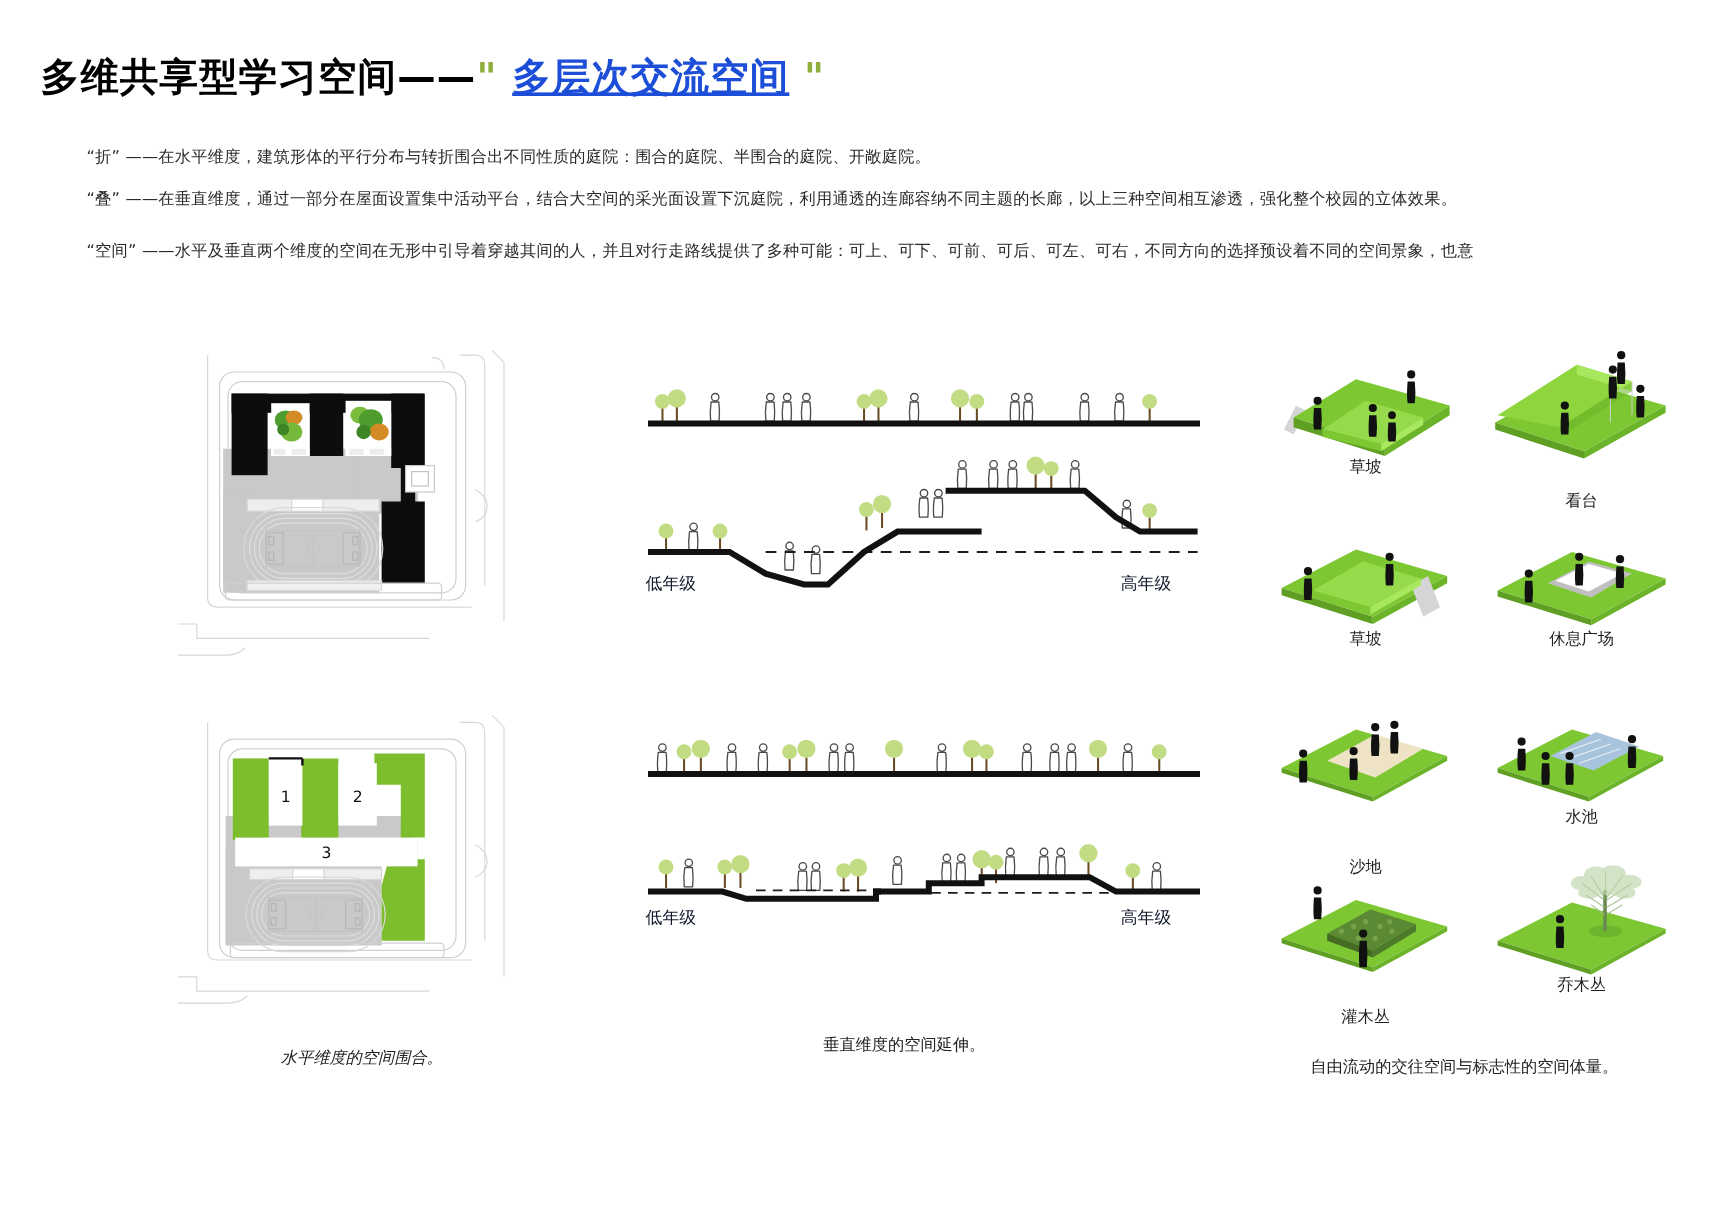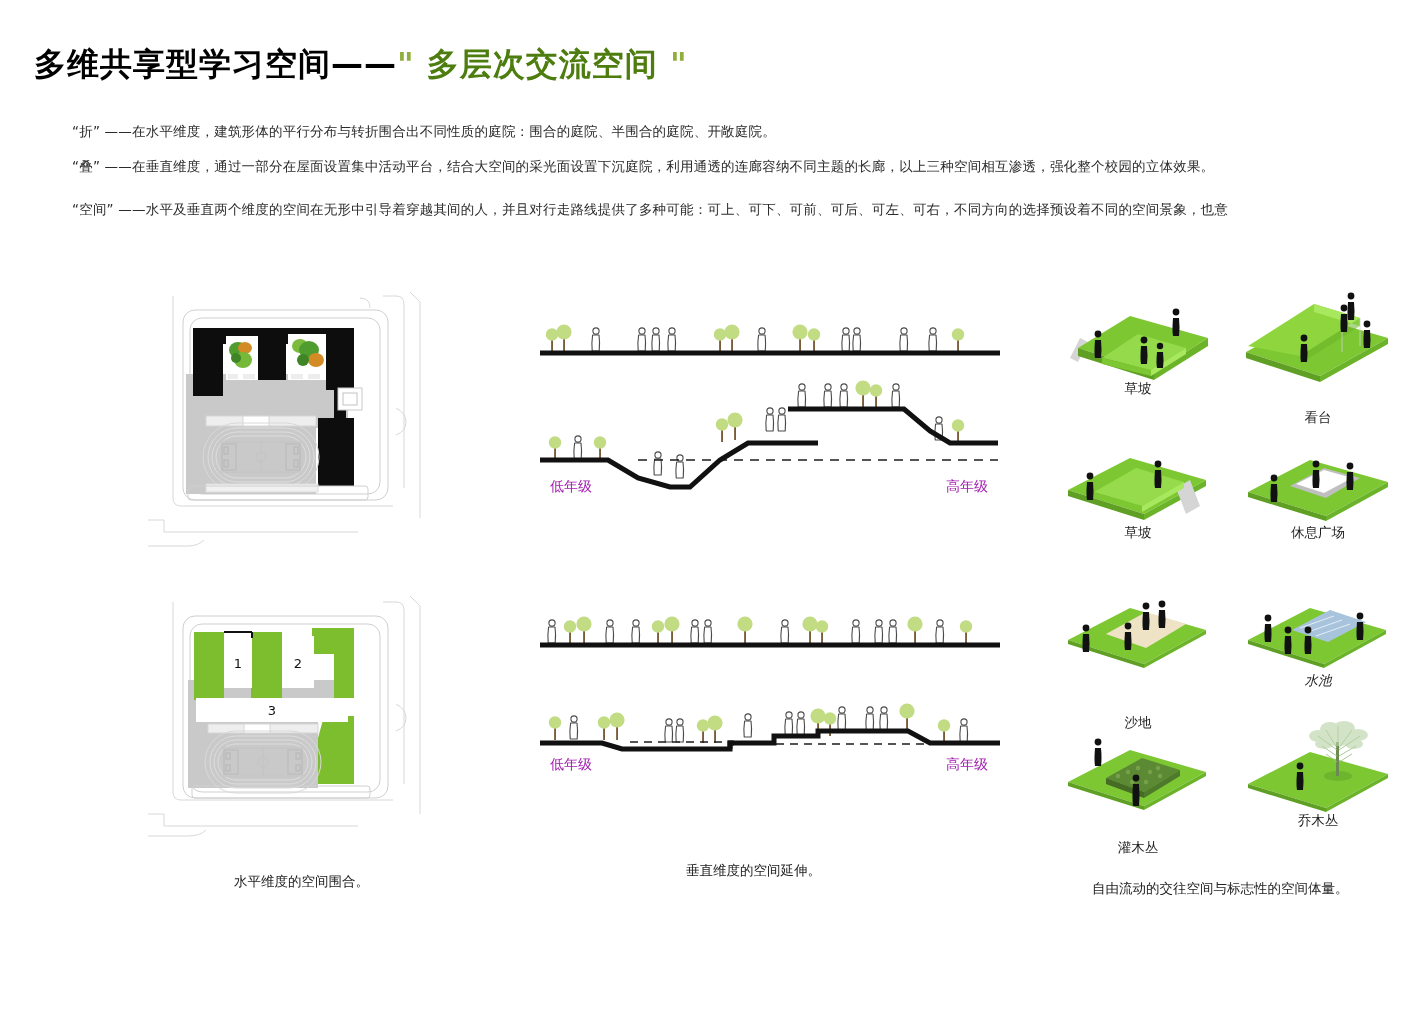--- a/index.html
+++ b/index.html
@@ -13,21 +13,21 @@
   }
   .board{position:absolute;inset:0;}
 
   
   .title{
     position:absolute;left:34px;top:48px;
     font-size:32px;font-weight:bold;letter-spacing:1px;
     white-space:nowrap;line-height:1;
   }
   .title .black{color:#000000;}
-  .title .green{color:#4d7c0f;}
+  .title .green{color:#1d4ed8;text-decoration:underline;}
   .title .quote{color:#8FAE3C;font-family:"DejaVu Sans",sans-serif;}
 
   
   .para{
     position:absolute;
     font-size:13.5px;line-height:22px;
     color:#2b2b2b;letter-spacing:0.2px;
   }
   .p1{left:72px;top:120px;width:1330px;}
   .p2{left:72px;top:155px;width:1330px;}
@@ -38,21 +38,21 @@
   }
 
   
   .siteplan{position:absolute;}
   .siteplan svg{display:block;}
 
   
   .section-diagram{position:absolute;}
   .section-diagram svg{display:block;}
   .grade-label{
-    position:absolute;font-size:14px;color:#a21caf;white-space:nowrap;margin-left:12px;
+    position:absolute;font-size:14px;color:#0f172a;white-space:nowrap;
   }
 
   
   .tilegrid{position:absolute;left:1058px;top:286px;width:340px;}
   .tile{
     position:absolute;width:160px;height:132px;
   }
   .tile svg{display:block;}
   .tile-label{
     position:absolute;width:160px;text-align:center;
@@ -211,21 +211,21 @@
         <rect x="78" y="177" width="4" height="6" stroke="#b5b5b5"></rect>
         <rect x="148" y="165" width="4" height="6" stroke="#b5b5b5"></rect>
         <rect x="148" y="177" width="4" height="6" stroke="#b5b5b5"></rect>
       </g>
       <g stroke="#d0d0d0" stroke-width="1" fill="none">
         <rect x="44" y="198" width="178" height="12" rx="3"></rect>
       </g>
     </svg>
   </div>
 
-  <div class="caption" style="left:234px;top:873px;">水平维度的空间围合。</div>
+  <div class="caption" style="left:234px;top:873px;font-style:italic;">水平维度的空间围合。</div>
 
   <div class="section-diagram" style="left:530px;top:300px;">
     <svg width="480" height="200" viewBox="0 0 480 200">
       <defs>
         <g id="figA">
           <circle cx="0" cy="-21" r="3.1" fill="#ffffff" stroke="#4a4a4a" stroke-width="1.1"></circle>
           <path d="M-3.4 -17 Q-4.6 -9 -3.8 -1 L3.2 -1 Q4.0 -10 3.0 -17 Z" fill="#ffffff" stroke="#4a4a4a" stroke-width="1.1" stroke-linejoin="round"></path>
         </g>
         <g id="treeA">
           <rect x="-0.8" y="-13" width="1.7" height="13" fill="#6b4b24"></rect>
@@ -489,21 +489,21 @@
           <circle cx="30" cy="40" r="3.4"></circle>
             <path d="M27 46 q-1 12 0 18 l6 0 q1 -8 0 -18 z"></path>
           <circle cx="50" cy="52" r="3.4"></circle>
             <path d="M47 58 q-1 12 0 18 l6 0 q1 -8 0 -18 z"></path>
           <circle cx="70" cy="52" r="3.4"></circle>
             <path d="M67 58 q-1 12 0 18 l6 0 q1 -8 0 -18 z"></path>
           <circle cx="122" cy="38" r="3.4"></circle>
             <path d="M119 44 q-1 12 0 18 l6 0 q1 -8 0 -18 z"></path>
         </g>
       </svg>
-      <div class="tile-label" style="left:0;top:94px;font-style:italic;">水池</div>
+      <div class="tile-label" style="left:0;top:94px;">水池</div>
     </div>
 
     <div class="tile" style="left:0px;top:432px;">
       <svg width="160" height="110" viewBox="0 0 160 110">
         <g>
           <path d="M10 64 L72 32 L148 54 L86 88 Z" fill="#7DC832"></path>
           <path d="M10 64 L86 88 L86 92 L10 68 Z" fill="#5FA024"></path>
           <path d="M86 88 L148 54 L148 58 L86 92 Z" fill="#6BB42A"></path>
           <path d="M48 60 L84 40 L122 52 L86 74 Z" fill="#5C8A34"></path>
           <path d="M48 60 L86 74 L86 80 L48 66 Z" fill="#456B24"></path>

